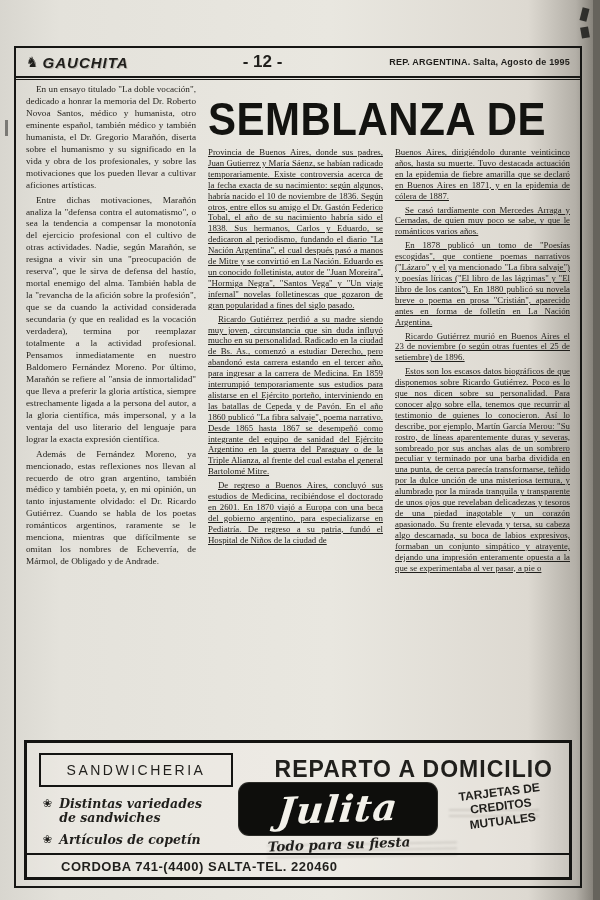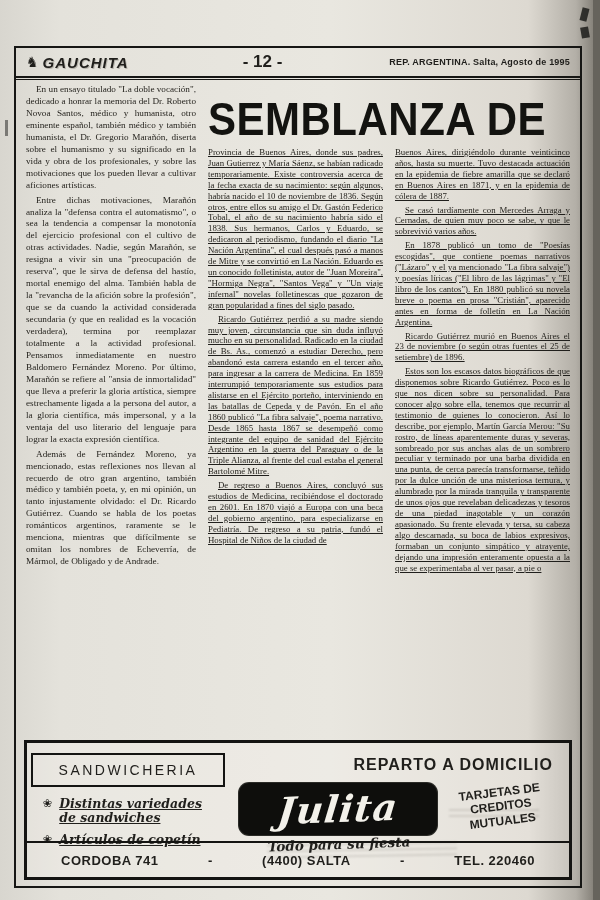--- a/index.html
+++ b/index.html
@@ -54,32 +54,32 @@
   
   .ad{
     position:absolute;left:8px;right:8px;bottom:6px;height:134px;
     border:3px solid #141412;background:rgba(250,249,244,.25);
   }
   .bleed{position:absolute;opacity:.18;filter:blur(1px);
     background:repeating-linear-gradient(0deg,#6a675f 0 2px,transparent 2px 6px);}
   .b1{left:240px;top:100px;width:190px;height:14px;transform:rotate(-1deg);}
   .b2{right:30px;top:64px;width:90px;height:10px;}
   .sandwich-box{
-    position:absolute;left:4px;top:10px;width:190px;height:30px;border:2px solid #141412;
+    position:absolute;left:12px;top:10px;width:190px;height:30px;border:2px solid #141412;
     display:flex;align-items:center;justify-content:center;
     font-family:"Liberation Sans",sans-serif;font-size:14px;letter-spacing:2.5px;font-weight:400;
   }
   .reparto{
     position:absolute;right:16px;top:13px;font-family:"Liberation Sans",sans-serif;
-    font-weight:700;font-size:16px;letter-spacing:1px;
+    font-weight:700;font-size:23px;letter-spacing:1px;
   }
   .bullets{position:absolute;left:16px;top:54px;width:170px;}
   .bullet{display:flex;gap:7px;margin-bottom:7px;align-items:flex-start;}
   .flower{font-family:"DejaVu Sans",sans-serif;font-size:11px;line-height:1.2;}
-  .bullet-text{font-style:italic;font-weight:700;font-size:12.5px;line-height:1.15;font-family:"DejaVu Serif",serif;text-decoration:underline;}
+  .bullet-text{font-style:italic;font-weight:700;font-size:12.5px;line-height:1.15;font-family:"DejaVu Serif",serif;}
   .julita-box{
     position:absolute;left:212px;top:40px;width:198px;height:52px;background:#0e0e0c;
     border-radius:10px;display:flex;align-items:center;justify-content:center;
     box-shadow:0 0 0 1px #2a2a26;
   }
   .julita{
     color:#f3f1ea;font-family:"DejaVu Serif",serif;font-style:italic;font-weight:700;
     font-size:37px;transform:skewX(-8deg) rotate(-2deg);letter-spacing:1px;
   }
   .slogan{
@@ -87,21 +87,21 @@
     font-family:"DejaVu Serif",serif;font-style:italic;font-weight:700;font-size:13.5px;
     transform:rotate(-2deg);
   }
   .cards{
     position:absolute;right:12px;top:42px;width:112px;text-align:center;
     font-family:"Liberation Sans",sans-serif;font-weight:700;font-size:12px;line-height:1.2;
     transform:rotate(-7deg);
   }
   .ad-footer{
     position:absolute;left:0;right:0;bottom:0;height:22px;border-top:2px solid #141412;
-    display:flex;align-items:center;justify-content:space-between;padding:6px 34px;
+    display:flex;align-items:center;padding:0 34px;
     font-family:"Liberation Sans",sans-serif;font-weight:700;font-size:13px;letter-spacing:.5px;
   }
 </style>
 </head>
 <body>
 
 <div class="edge-band"></div>
 <div class="artifact a1"></div>
 <div class="artifact a2"></div>
 <div class="artifact a3"></div>
@@ -126,21 +126,21 @@
     <div class="right-area">
       <h1 class="headline">SEMBLANZA DE</h1>
       <div class="cols23">
         <div class="col col2 cont-col">
           <p>Provincia de Buenos Aires, donde sus padres, Juan Gutierrez y María Sáenz, se habían radicado temporariamente. Existe controversia acerca de la fecha exacta de su nacimiento: según algunos, habría nacido el 10 de noviembre de 1836. Según otros, entre ellos su amigo el Dr. Gastón Federico Tobal, el año de su nacimiento habría sido el 1838. Sus hermanos, Carlos y Eduardo, se dedicaron al periodismo, fundando el diario "La Nación Argentina", el cual después pasó a manos de Mitre y se convirtió en La Nación. Eduardo es un conocido folletinista, autor de "Juan Moreira", "Hormiga Negra", "Santos Vega" y "Un viaje infernal" novelas folletinescas que gozaron de gran popularidad a fines del siglo pasado.</p>
           <p>Ricardo Gutiérrez perdió a su madre siendo muy joven, circunstancia que sin duda influyó mucho en su personalidad. Radicado en la ciudad de Bs. As., comenzó a estudiar Derecho, pero abandonó esta carrera estando en el tercer año, para ingresar a la carrera de Medicina. En 1859 interrumpió temporariamente sus estudios para alistarse en el Ejército porteño, interviniendo en las batallas de Cepeda y de Pavón. En el año 1860 publicó "La fibra salvaje", poema narrativo. Desde 1865 hasta 1867 se desempeñó como integrante del equipo de sanidad del Ejército Argentino en la guerra del Paraguay o de la Triple Alianza, al frente del cual estaba el general Bartolomé Mitre.</p>
           <p>De regreso a Buenos Aires, concluyó sus estudios de Medicina, recibiéndose el doctorado en 2601. En 1870 viajó a Europa con una beca del gobierno argentino, para especializarse en Pediatría. De regreso a su patria, fundó el Hospital de Niños de la ciudad de</p>
         </div>
         <div class="col col3 cont-col">
           <p>Buenos Aires, dirigiéndolo durante veinticinco años, hasta su muerte. Tuvo destacada actuación en la epidemia de fiebre amarilla que se declaró en Buenos Aires en 1871, y en la epidemia de cólera de 1887.</p>
-          <p>Se casó tardíamente con Mercedes Arraga y Cernadas, de quien muy poco se sabe, y que le sobrevivió varios años.</p>
+          <p>Se casó tardíamente con Mercedes Arraga y Cernadas, de quien muy poco se sabe, y que le románticos varios años.</p>
           <p>En 1878 publicó un tomo de "Poesías escogidas", que contiene poemas narrativos ("Lázaro" y el ya mencionado "La fibra salvaje") y poesías líricas ("El libro de las lágrimas" y "El libro de los cantos"). En 1880 publicó su novela breve o poema en prosa "Cristián", aparecido antes en forma de folletín en La Nación Argentina.</p>
           <p>Ricardo Gutiérrez murió en Buenos Aires el 23 de noviembre (o según otras fuentes el 25 de setiembre) de 1896.</p>
           <p>Estos son los escasos datos biográficos de que disponemos sobre Ricardo Gutiérrez. Poco es lo que nos dicen sobre su personalidad. Para conocer algo sobre ella, tenemos que recurrir al testimonio de quienes lo conocieron. Así lo describe, por ejemplo, Martín García Merou: "Su rostro, de líneas aparentemente duras y severas, sombreado por sus anchas alas de un sombrero peculiar y terminado por una barba dividida en una punta, de cerca parecía transformarse, teñido por la dulce unción de una misteriosa ternura, y alumbrado por la mirada tranquila y transparente de unos ojos que revelaban delicadezas y tesoros de una piedad inagotable y un corazón apasionado. Su frente elevada y tersa, su cabeza algo descarnada, su boca de labios expresivos, formaban un conjunto simpático y atrayente, dejando una impresión enteramente opuesta a la que se experimentaba al ver pasar, a pie o</p>
         </div>
       </div>
     </div>
   </div>
 
   <div class="ad">
     <div class="bleed b1"></div>

